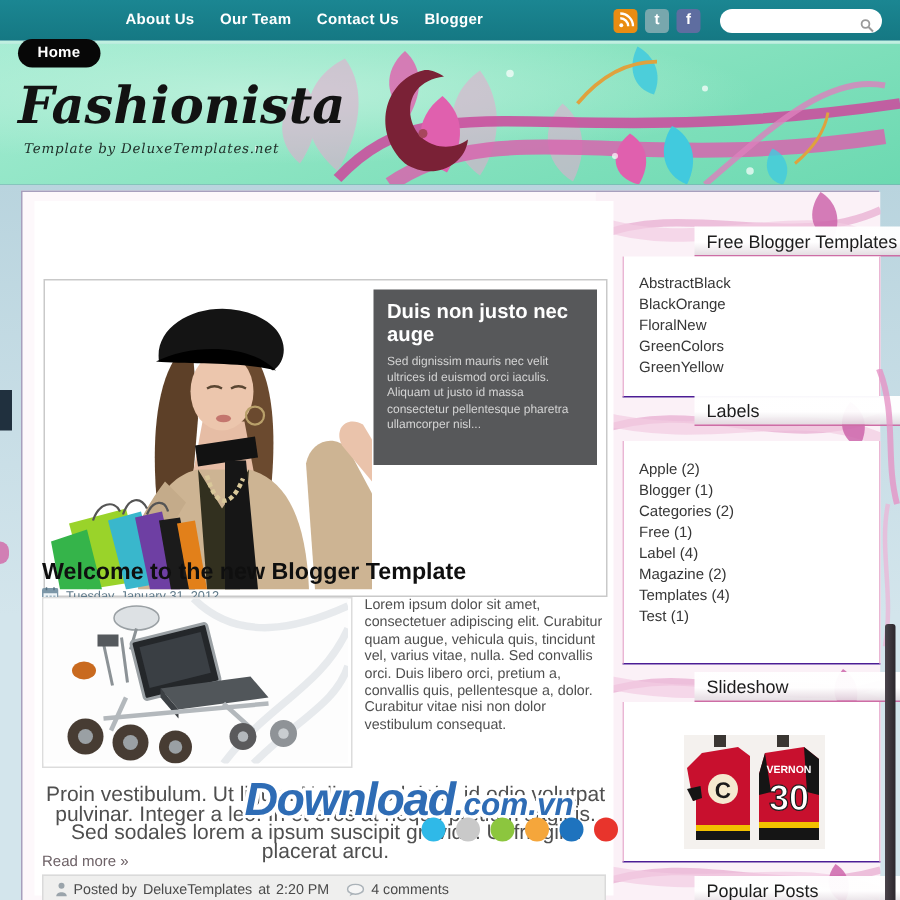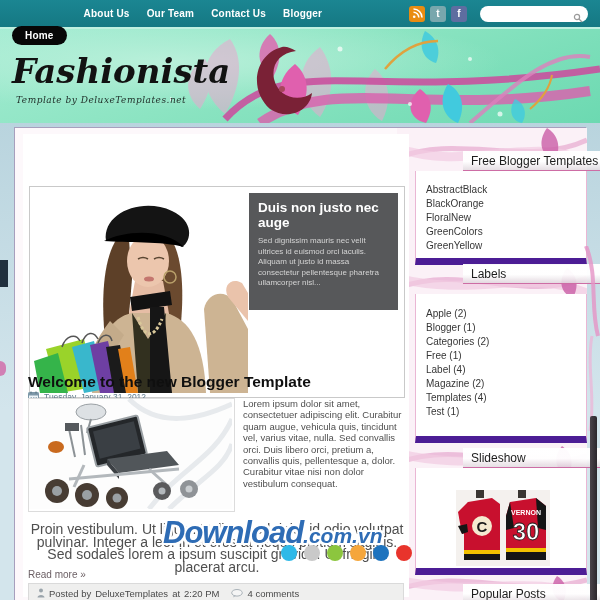--- a/index.html
+++ b/index.html
@@ -89,21 +89,21 @@
   }
   
   .widget-head{
     position:absolute;left:400px;width:172px;height:20px;
     background:linear-gradient(rgba(255,255,255,.97) 55%, rgba(226,219,224,.88));
     border-bottom:1px solid #cd6da5;box-sizing:border-box;
     font-size:12px;color:#1c1c1c;line-height:20px;padding-left:8px;margin-left:48px;
   }
   .widget-body{
     position:absolute;left:400px;width:172px;background:#fff;
-    border-left:1px solid #eab6d4;border-right:1px solid #eab6d4;border-bottom:7px solid #4c1d95;
+    border-left:1px solid #eab6d4;border-right:1px solid #eab6d4;border-bottom:1px solid #4c1d95;
     box-sizing:border-box;
   }
   .side-link{font-size:10px;color:#363636;line-height:14px;display:block;text-decoration:none;padding-left:10px;}
   .jersey-wrap{position:absolute;left:40px;top:22px;}
   
   .watermark{position:absolute;left:163px;top:515px;z-index:60;font-style:italic;font-weight:bold;
     color:#2e6cb5;white-space:nowrap;
     text-shadow:-2px -2px 0 #fff,2px -2px 0 #fff,-2px 2px 0 #fff,2px 2px 0 #fff,0 -2px 0 #fff,0 2px 0 #fff,-2px 0 0 #fff,2px 0 0 #fff;}
   .wm-main{font-size:31px;letter-spacing:-1px;}
   .wm-suffix{font-size:21px;text-align:right;}

